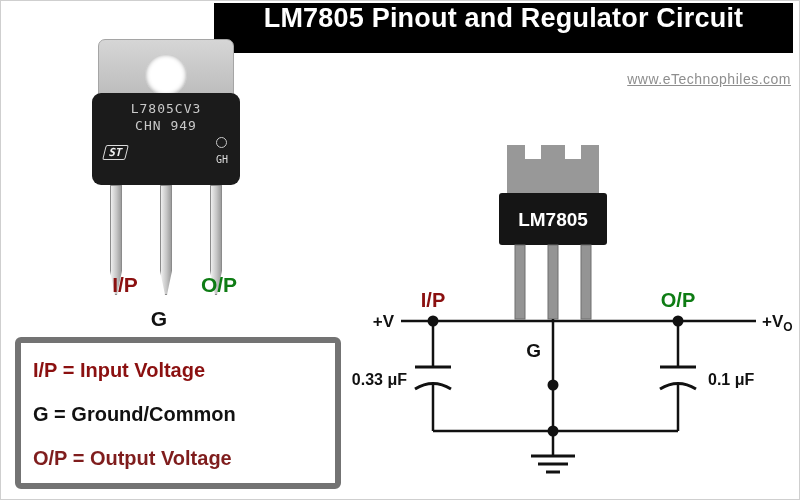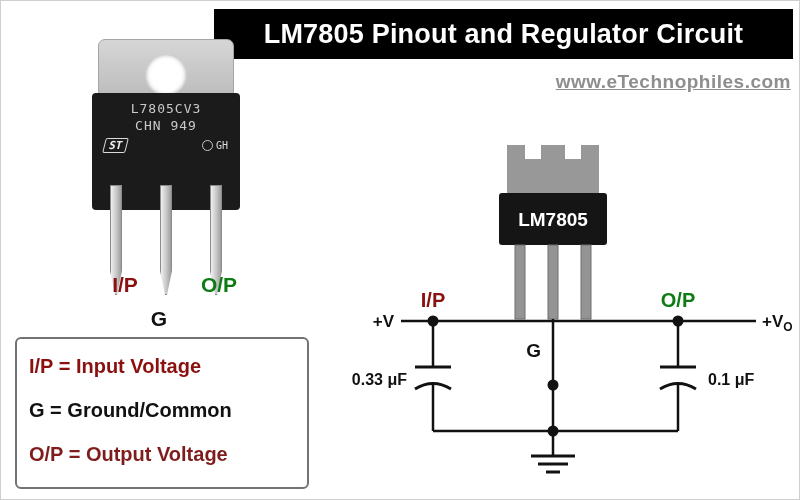--- a/index.html
+++ b/index.html
@@ -3,75 +3,75 @@
 <meta charset="utf-8">
 <style>
   html,body{margin:0;padding:0;background:#fff;}
   .page{
     position:relative;width:800px;height:500px;background:#ffffff;
     border:1px solid #cfcfcf;box-sizing:border-box;overflow:hidden;
     font-family:"Liberation Sans",sans-serif;
   }
   
   .title-bar{
-    position:absolute;left:213px;top:8px;width:579px;height:50px;
-    background:#000;color:#fff;display:flex;align-items:center;justify-content:center;
+    position:absolute;left:213px;top:2px;width:579px;height:50px;
+    background:#000;color:#fff;display:flex;justify-content:center;
   }
   .title-bar span{font-size:27px;font-weight:bold;letter-spacing:.2px;white-space:nowrap;}
   .website{
     position:absolute;left:470px;top:70px;width:320px;text-align:right;
-    font-size:19px;font-weight:bold;color:#8e8e8e;text-decoration:underline;
+    font-size:14px;font-weight:normal;color:#8e8e8e;text-decoration:underline;
     letter-spacing:.5px;
   }
   
   .pkg{position:absolute;left:85px;top:28px;width:160px;height:290px;}
   .pkg-tab{
     position:absolute;left:12px;top:10px;width:136px;height:56px;
     background:linear-gradient(180deg,#d6d6d6,#bdbdbd);
     border:1px solid #a5a5a5;border-radius:7px 7px 0 0;box-sizing:border-box;
   }
   .pkg-hole{
     position:absolute;left:50%;top:14px;transform:translateX(-50%);
     width:42px;height:42px;border-radius:50%;background:#fff;
     box-shadow:inset 0 0 5px #8f8f8f;
   }
   .pkg-body{
-    position:absolute;left:6px;top:64px;width:148px;height:117px;
-    background:#1b1b1b;border-radius:4px;box-sizing:border-box;
+    position:absolute;left:6px;top:64px;width:148px;height:92px;
+    background:#1b1b1b;border-radius:9px;box-sizing:border-box;
     padding-top:7px;color:#c9c9c9;
     font-family:"DejaVu Sans Mono",monospace;font-size:13px;line-height:17px;
     text-align:center;letter-spacing:1px;
   }
   .pkg-body-row{
     display:flex;justify-content:space-between;align-items:center;
     padding:3px 12px 0 12px;
   }
   .st-logo{
     border:1px solid #dcdcdc;transform:skewX(-14deg);border-radius:2px;
     font-size:11px;font-weight:bold;color:#eee;padding:0 4px;line-height:13px;
     letter-spacing:0;
   }
-  .mark-right{display:flex;align-items:center;gap:3px;}
+  .mark-right{display:flex;align-items:center;gap:3px;flex-direction:column;}
   .mark-circle{width:9px;height:9px;border:1px solid #c9c9c9;border-radius:50%;}
   .mark-batch{font-size:10px;letter-spacing:0;color:#ddd;}
   .pkg-leg{
     position:absolute;top:156px;width:12px;height:110px;
     background:linear-gradient(90deg,#efefef,#c6c6c6 55%,#9d9d9d);
     border:1px solid #8b8b8b;box-sizing:border-box;
     clip-path:polygon(0 0,100% 0,100% 78%,58% 100%,42% 100%,0 78%);
   }
   .leg-1{left:24px;} .leg-2{left:74px;} .leg-3{left:124px;}
   .pin-label{position:absolute;font-size:21px;font-weight:bold;}
   .pin-ip{left:98px;top:272px;width:52px;text-align:center;color:#8b1010;}
   .pin-g{left:138px;top:306px;width:40px;text-align:center;color:#111;}
   .pin-op{left:190px;top:272px;width:56px;text-align:center;color:#0e7c14;}
   
   .legend{
-    position:absolute;left:14px;top:336px;width:294px;height:152px;
-    border:2px solid #737373;border-radius:6px;background:#fff;box-sizing:border-box;
+    position:absolute;left:14px;top:336px;width:326px;height:152px;
+    border:6px solid #737373;border-radius:6px;background:#fff;box-sizing:border-box;
     padding:16px 0 0 12px;
   }
   .legend-line{font-size:20px;font-weight:bold;margin-bottom:21px;white-space:nowrap;}
   .legend-ip{color:#8b1010;}
   .legend-g{color:#111111;}
   .legend-op{color:#7f1d1d;}
   
   .circuit{position:absolute;left:330px;top:130px;}
   .circuit text{font-family:"Liberation Sans",sans-serif;font-weight:bold;}
 </style>

